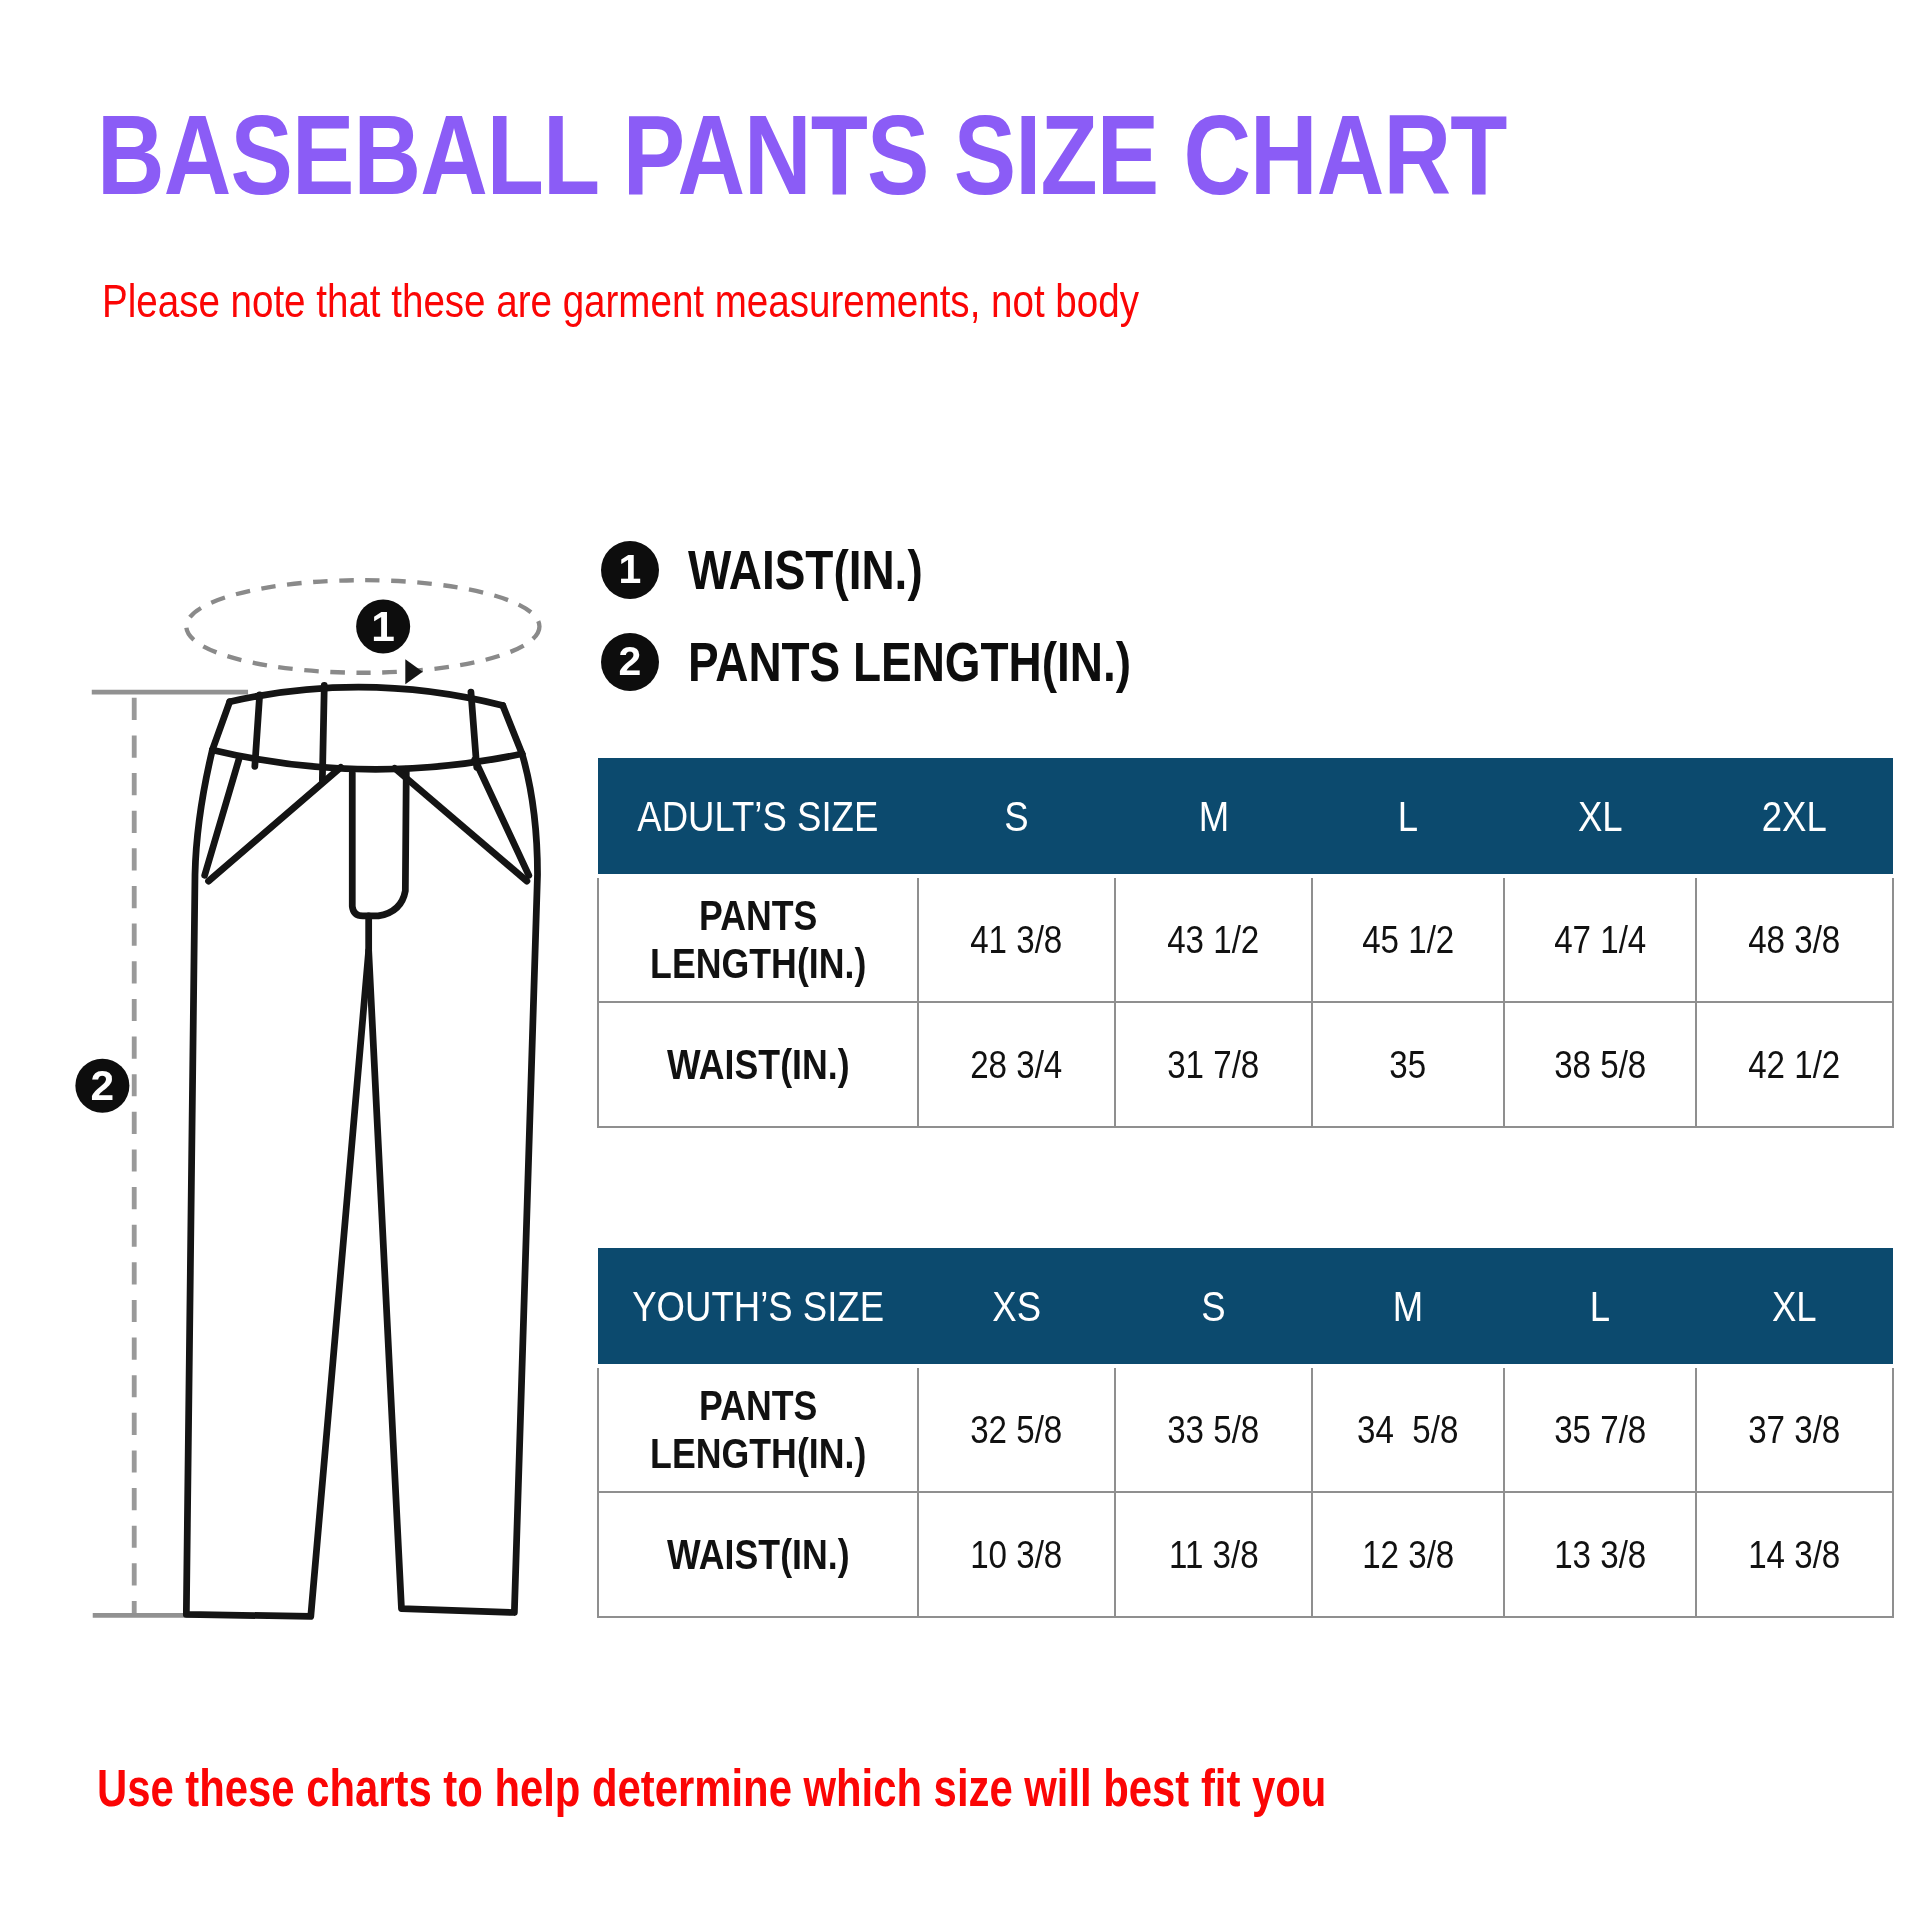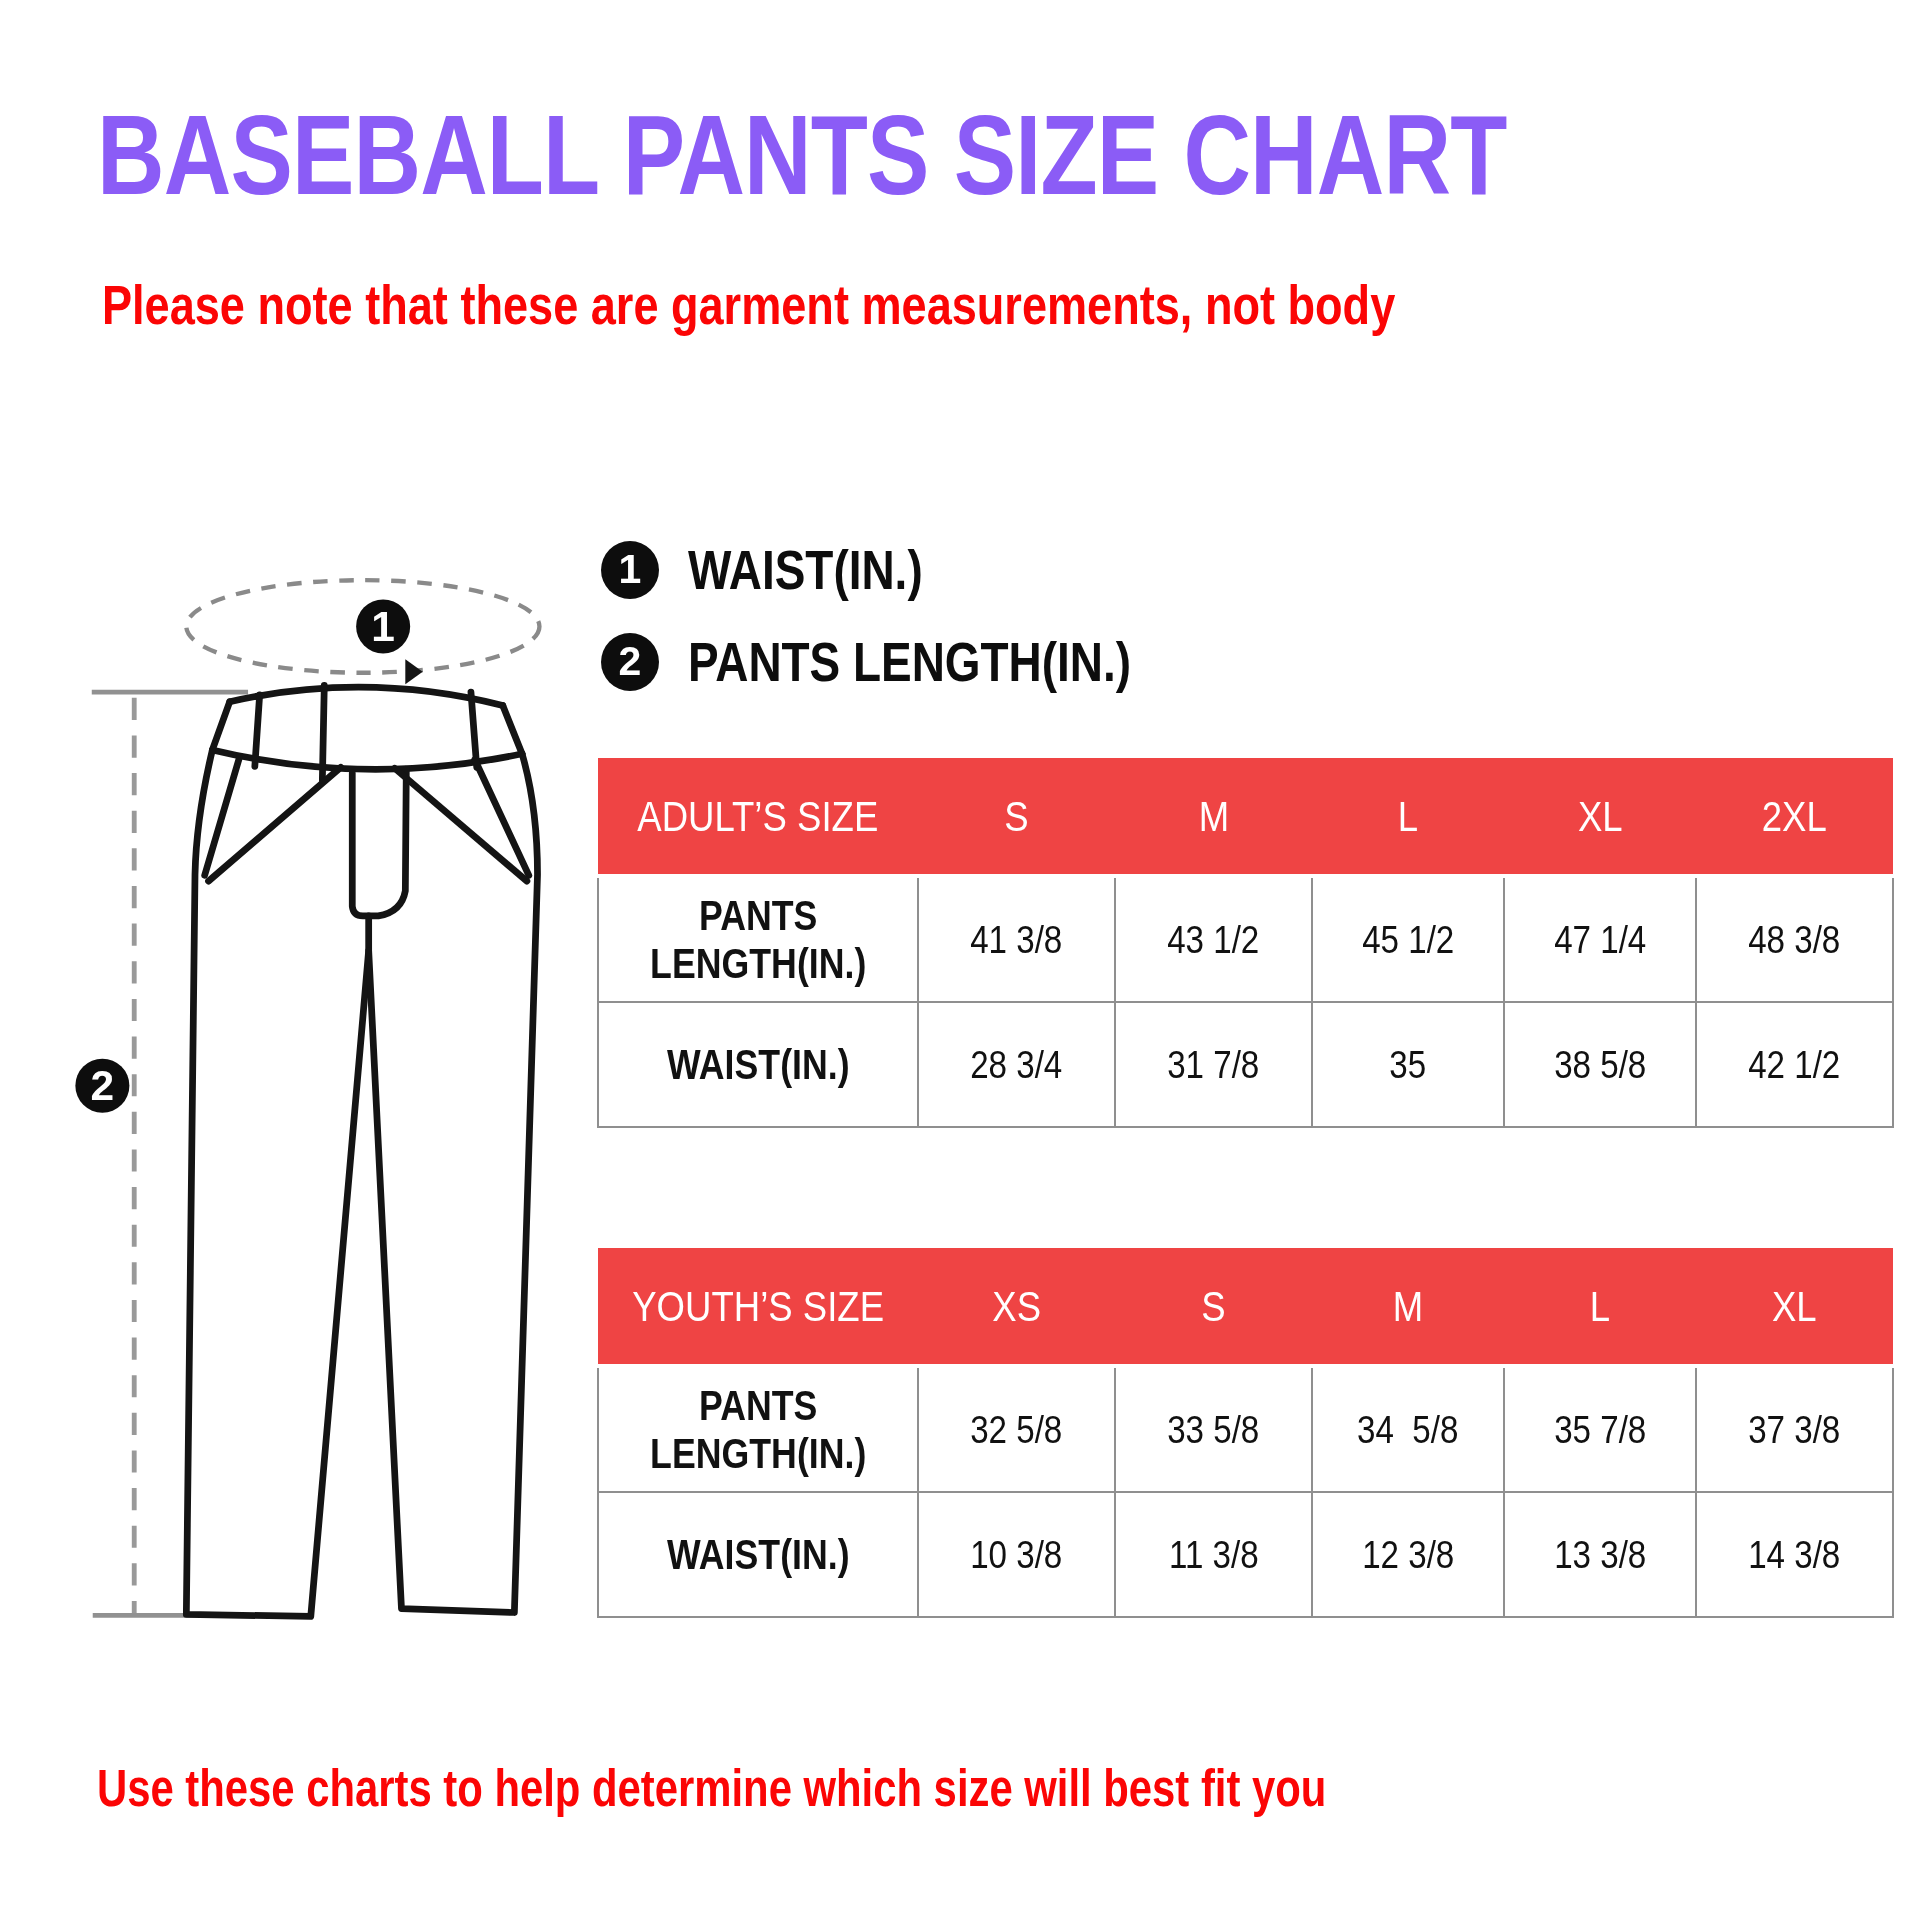--- a/index.html
+++ b/index.html
@@ -9,21 +9,21 @@
   }
   .abs{position:absolute;}
   .cx{display:inline-block;transform:scaleX(0.85);transform-origin:center center;}
   .cxl{display:inline-block;transform:scaleX(0.82);transform-origin:left center;}
 
   .title{
     left:97px;top:89px;font-size:114px;font-weight:bold;color:#8b5cf6;
     white-space:nowrap;letter-spacing:-1px;
   }
   .note{
-    left:102px;top:274px;font-size:55px;font-weight:bold;color:#fb0505;
+    left:102px;top:274px;font-size:47px;font-weight:normal;color:#fb0505;
     line-height:1.15;
   }
   .note div{white-space:nowrap;}
   .footer-note{
     left:97px;top:1759px;font-size:51px;font-weight:bold;color:#fb0505;
     white-space:nowrap;
   }
 
   .legend{left:601px;top:537px;}
   .legend-item{display:flex;align-items:center;margin-bottom:27px;}
@@ -33,21 +33,21 @@
     flex:0 0 auto;
   }
   .legend-label{margin-left:29px;font-size:56px;font-weight:bold;white-space:nowrap;color:#0d0d0d;}
 
   table.size-table{
     position:absolute;left:597px;border-collapse:collapse;table-layout:fixed;width:1295px;
   }
   table.adult{top:758px;}
   table.youth{top:1248px;}
   .size-table th{
-    background:#ef4444;border:none;border-bottom:4.8px solid #ffffff;
+    background:#0c4a6e;border:none;border-bottom:4.8px solid #ffffff;
     height:116px;color:#ffffff;font-weight:normal;font-size:43px;vertical-align:middle;
     padding:0 7.7px;
   }
   .size-table td{
     border:2.9px solid #8f8f8f;height:123px;text-align:center;vertical-align:middle;
     font-size:39px;background:#ffffff;padding:0 5.8px;
   }
   .size-table td.rowlabel{font-weight:bold;font-size:42px;}
   .size-table th .cx{line-height:1.18;}
   .val{white-space:pre;}

